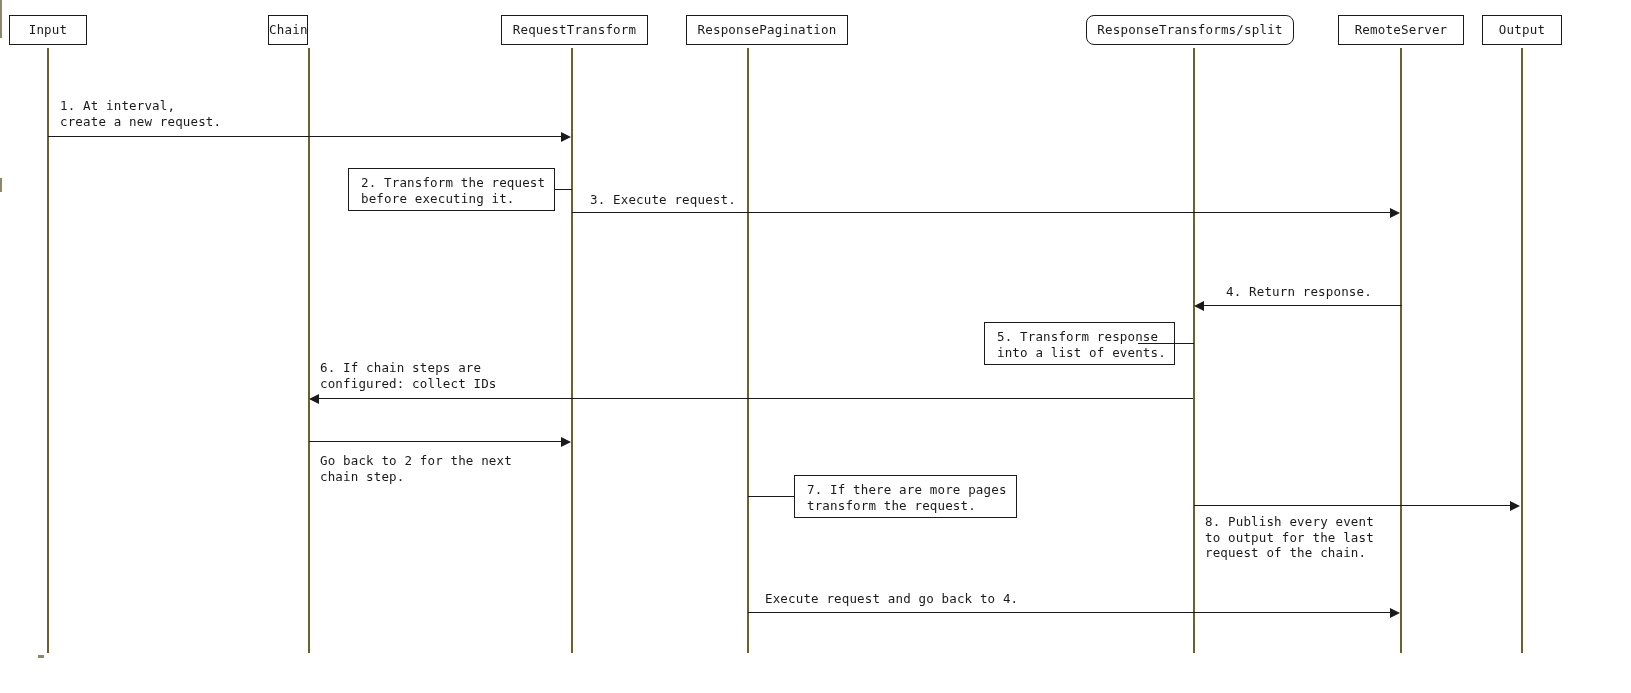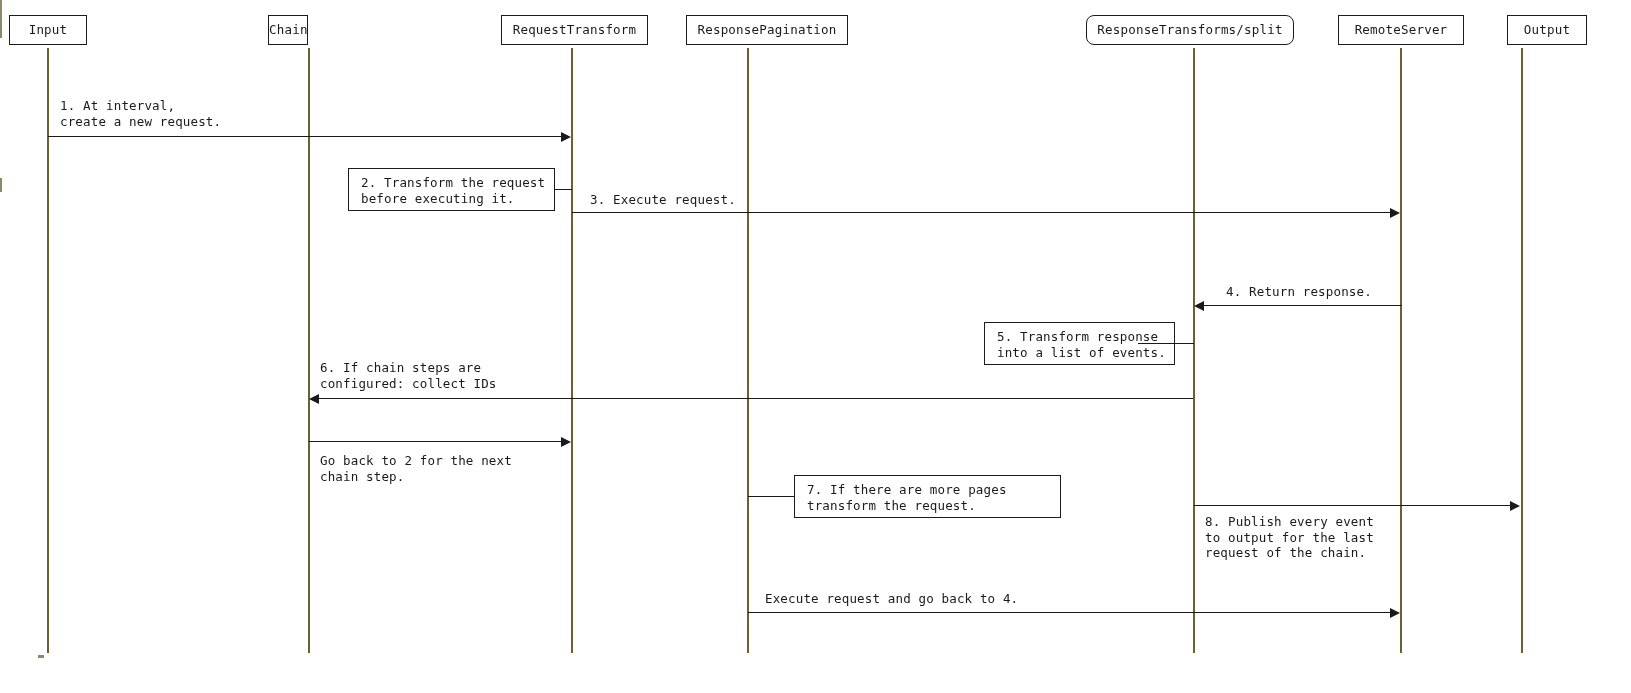--- a/index.html
+++ b/index.html
@@ -106,21 +106,21 @@
   </div>
   <div class="participant" style="left:686px; top:15px; width:162px;">
     <span>ResponsePagination</span>
   </div>
   <div class="participant" style="left:1086px; top:15px; width:208px;border-radius:8px;">
     <span>ResponseTransforms/split</span>
   </div>
   <div class="participant" style="left:1338px; top:15px; width:126px;">
     <span>RemoteServer</span>
   </div>
-  <div class="participant" style="left:1482px; top:15px; width:80px;margin-left:25px;">
+  <div class="participant" style="left:1482px; top:15px; width:80px;">
     <span>Output</span>
   </div>
 
   <div class="lifeline" style="left:47px;   top:48px; height:605px;"></div>
   <div class="lifeline" style="left:308px;  top:48px; height:605px;"></div>
   <div class="lifeline" style="left:571px;  top:48px; height:605px;"></div>
   <div class="lifeline" style="left:747px;  top:48px; height:605px;"></div>
   <div class="lifeline" style="left:1193px; top:48px; height:605px;"></div>
   <div class="lifeline" style="left:1400px; top:48px; height:605px;"></div>
   <div class="lifeline" style="left:1521px; top:48px; height:605px;"></div>
@@ -149,21 +149,21 @@
 
   <div class="msg-label" style="left:320px; top:360px;"><span>6. If chain steps are</span><br><span>configured: collect IDs</span></div>
   <div class="msg-line" style="left:319px; top:398px; width:874px;"></div>
   <div class="arrowhead left" style="left:309px; top:394px;"></div>
 
   <div class="msg-line" style="left:309px; top:441px; width:254px;"></div>
   <div class="arrowhead right" style="left:561px; top:437px;"></div>
   <div class="msg-label" style="left:320px; top:453px;"><span>Go back to 2 for the next</span><br><span>chain step.</span></div>
 
   <div class="note-connector" style="left:748px; top:496px; width:47px;"></div>
-  <div class="note" style="left:794px; top:475px; width:267px; height:43px;"><span>7. If there are more pages</span><br><span>transform the request.</span></div>
+  <div class="note" style="left:794px; top:475px; width:223px; height:43px;"><span>7. If there are more pages</span><br><span>transform the request.</span></div>
 
   <div class="msg-line" style="left:1194px; top:505px; width:318px;"></div>
   <div class="arrowhead right" style="left:1510px; top:501px;"></div>
   <div class="msg-label" style="left:1205px; top:514px;"><span>8. Publish every event</span><br><span>to output for the last</span><br><span>request of the chain.</span></div>
 
   <div class="msg-label" style="left:765px; top:591px;"><span>Execute request and go back to 4.</span></div>
   <div class="msg-line" style="left:748px; top:612px; width:644px;"></div>
   <div class="arrowhead right" style="left:1390px; top:608px;"></div>
 
 </div>

